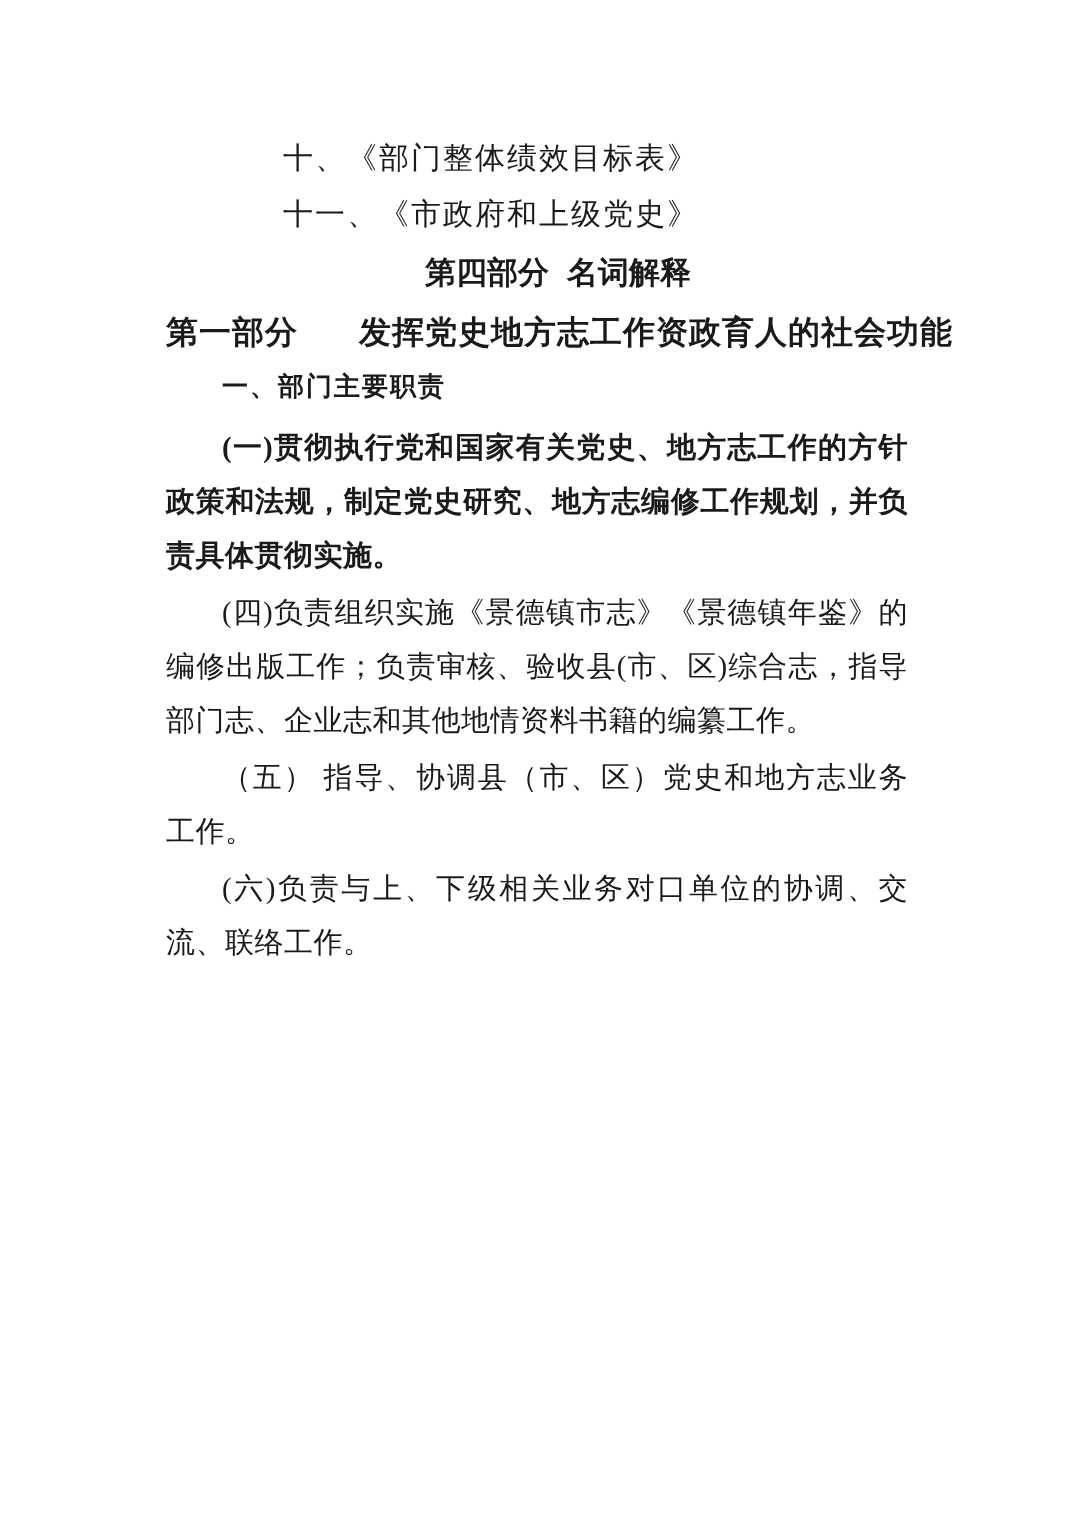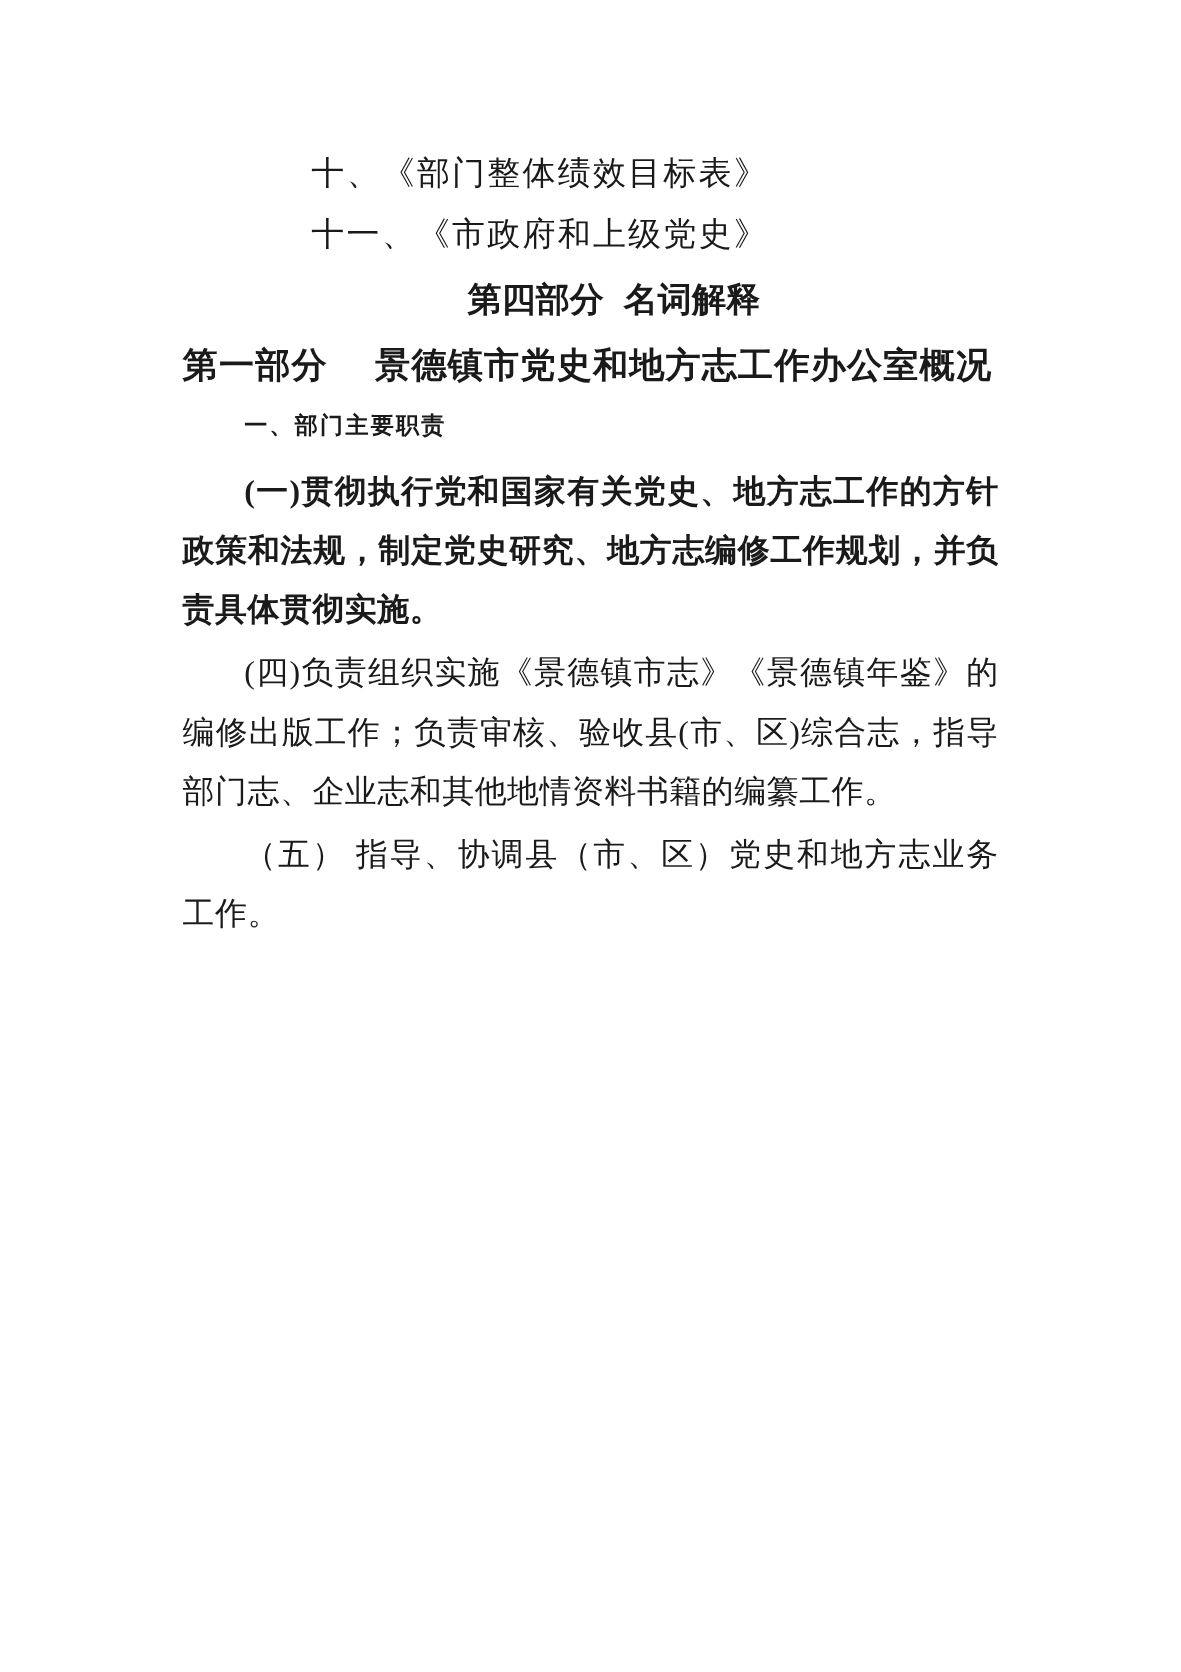--- a/index.html
+++ b/index.html
@@ -45,27 +45,27 @@
   
   .heading-part1 {
     margin-top: 3px;
     font-family: "Liberation Sans", "DejaVu Sans", sans-serif;
     font-weight: bold;
     font-size: 32px;
     line-height: 56px;
     letter-spacing: 1px;
     white-space: nowrap;
   }
-  .heading-part1 .label { margin-right: 43px; }
+  .heading-part1 .label { margin-right: 61px; }
   
   .heading-section {
     padding-left: 56px;
-    font-family: Liberation Sans, sans-serif;
+    font-family: Liberation Mono, monospace;
     font-weight: bold;
-    font-size: 21px;
+    font-size: 26px;
     line-height: 56px;
     letter-spacing: 2px;
     white-space: nowrap;
   }
   
   p.body {
     margin: 0 0 3px 0;
     font-family: "Liberation Serif", "DejaVu Serif", serif;
     font-size: 29px;
     line-height: 54px;
@@ -94,25 +94,26 @@
   <div class="content">
 
     <div class="toc-line">十、《部门整体绩效目标表》</div>
     <div class="toc-line">十一、《市政府和上级党史》</div>
 
     <div class="heading-part4">
       <span class="label">第四部分</span><span>名词解释</span>
     </div>
 
     <div class="heading-part1">
-      <span class="label">第一部分</span><span>景德镇市党史和地方志工作办公室概况</span>
+      <span class="label">第一部分</span><span>发挥党史地方志工作资政育人的社会功能</span>
     </div>
 
     <div class="heading-section">一、部门主要职责</div>
 
     <p class="body first">(一)贯彻执行党和国家有关党史、地方志工作的方针政策和法规，制定党史研究、地方志编修工作规划，并负责具体贯彻实施。</p>
     <p class="body">(四)负责组织实施《景德镇市志》《景德镇年鉴》的编修出版工作；负责审核、验收县(市、区)综合志，指导部门志、企业志和其他地情资料书籍的编纂工作。</p>
     <p class="body">（五） 指导、协调县（市、区）党史和地方志业务工作。</p>
+    <p class="body">(六)负责与上、下级相关业务对口单位的协调、交流、联络工作。</p>
 
   </div>
 
   <div class="page-number">2</div>
 </div>
 
 </body></html>

